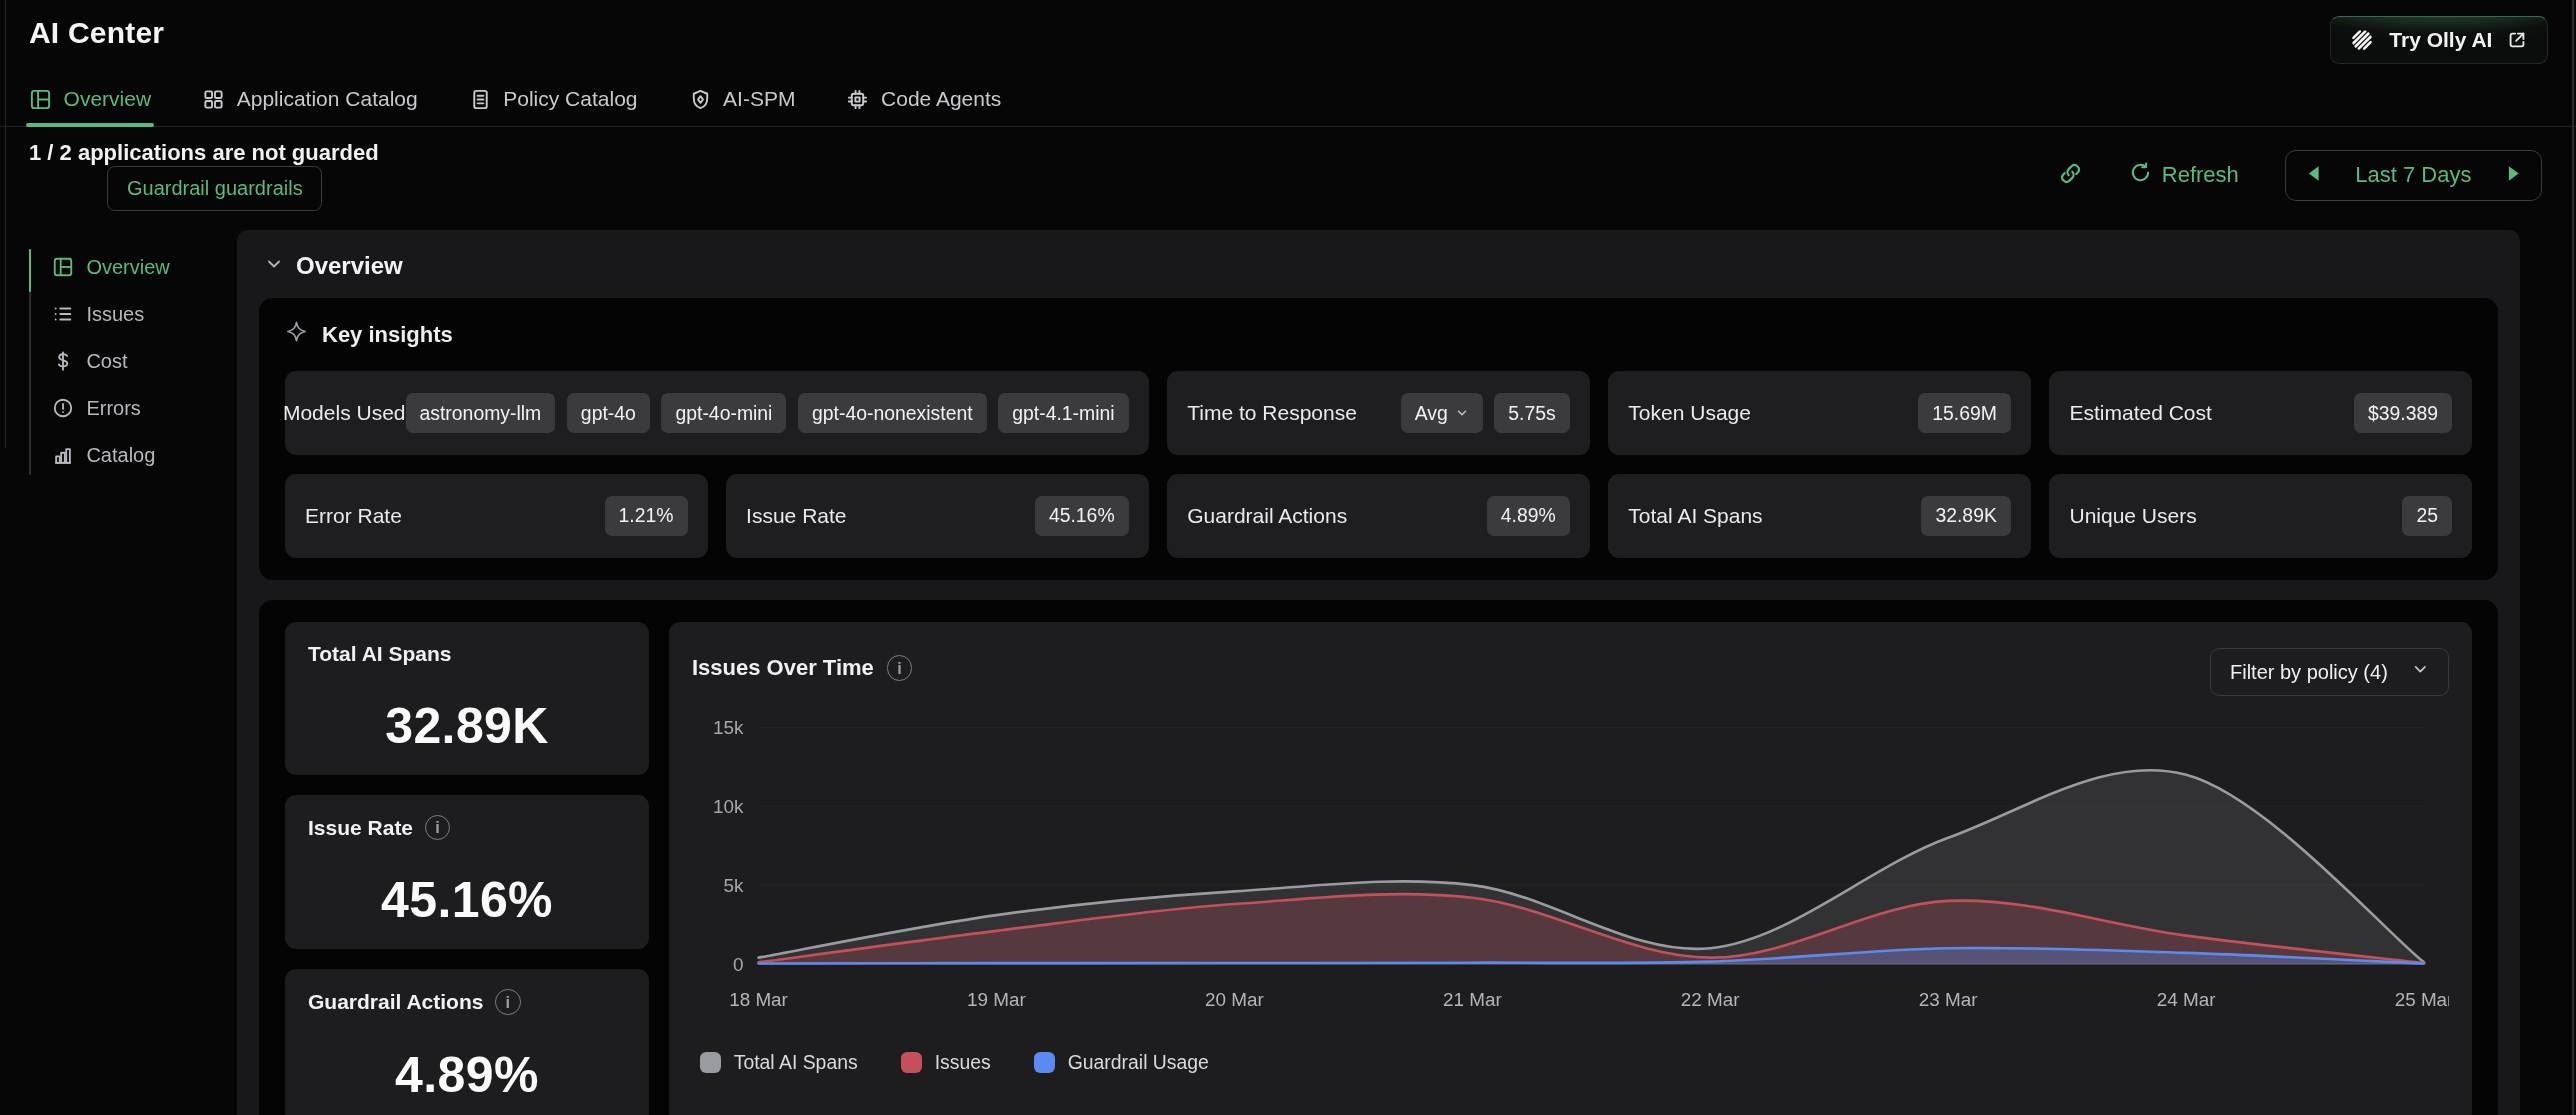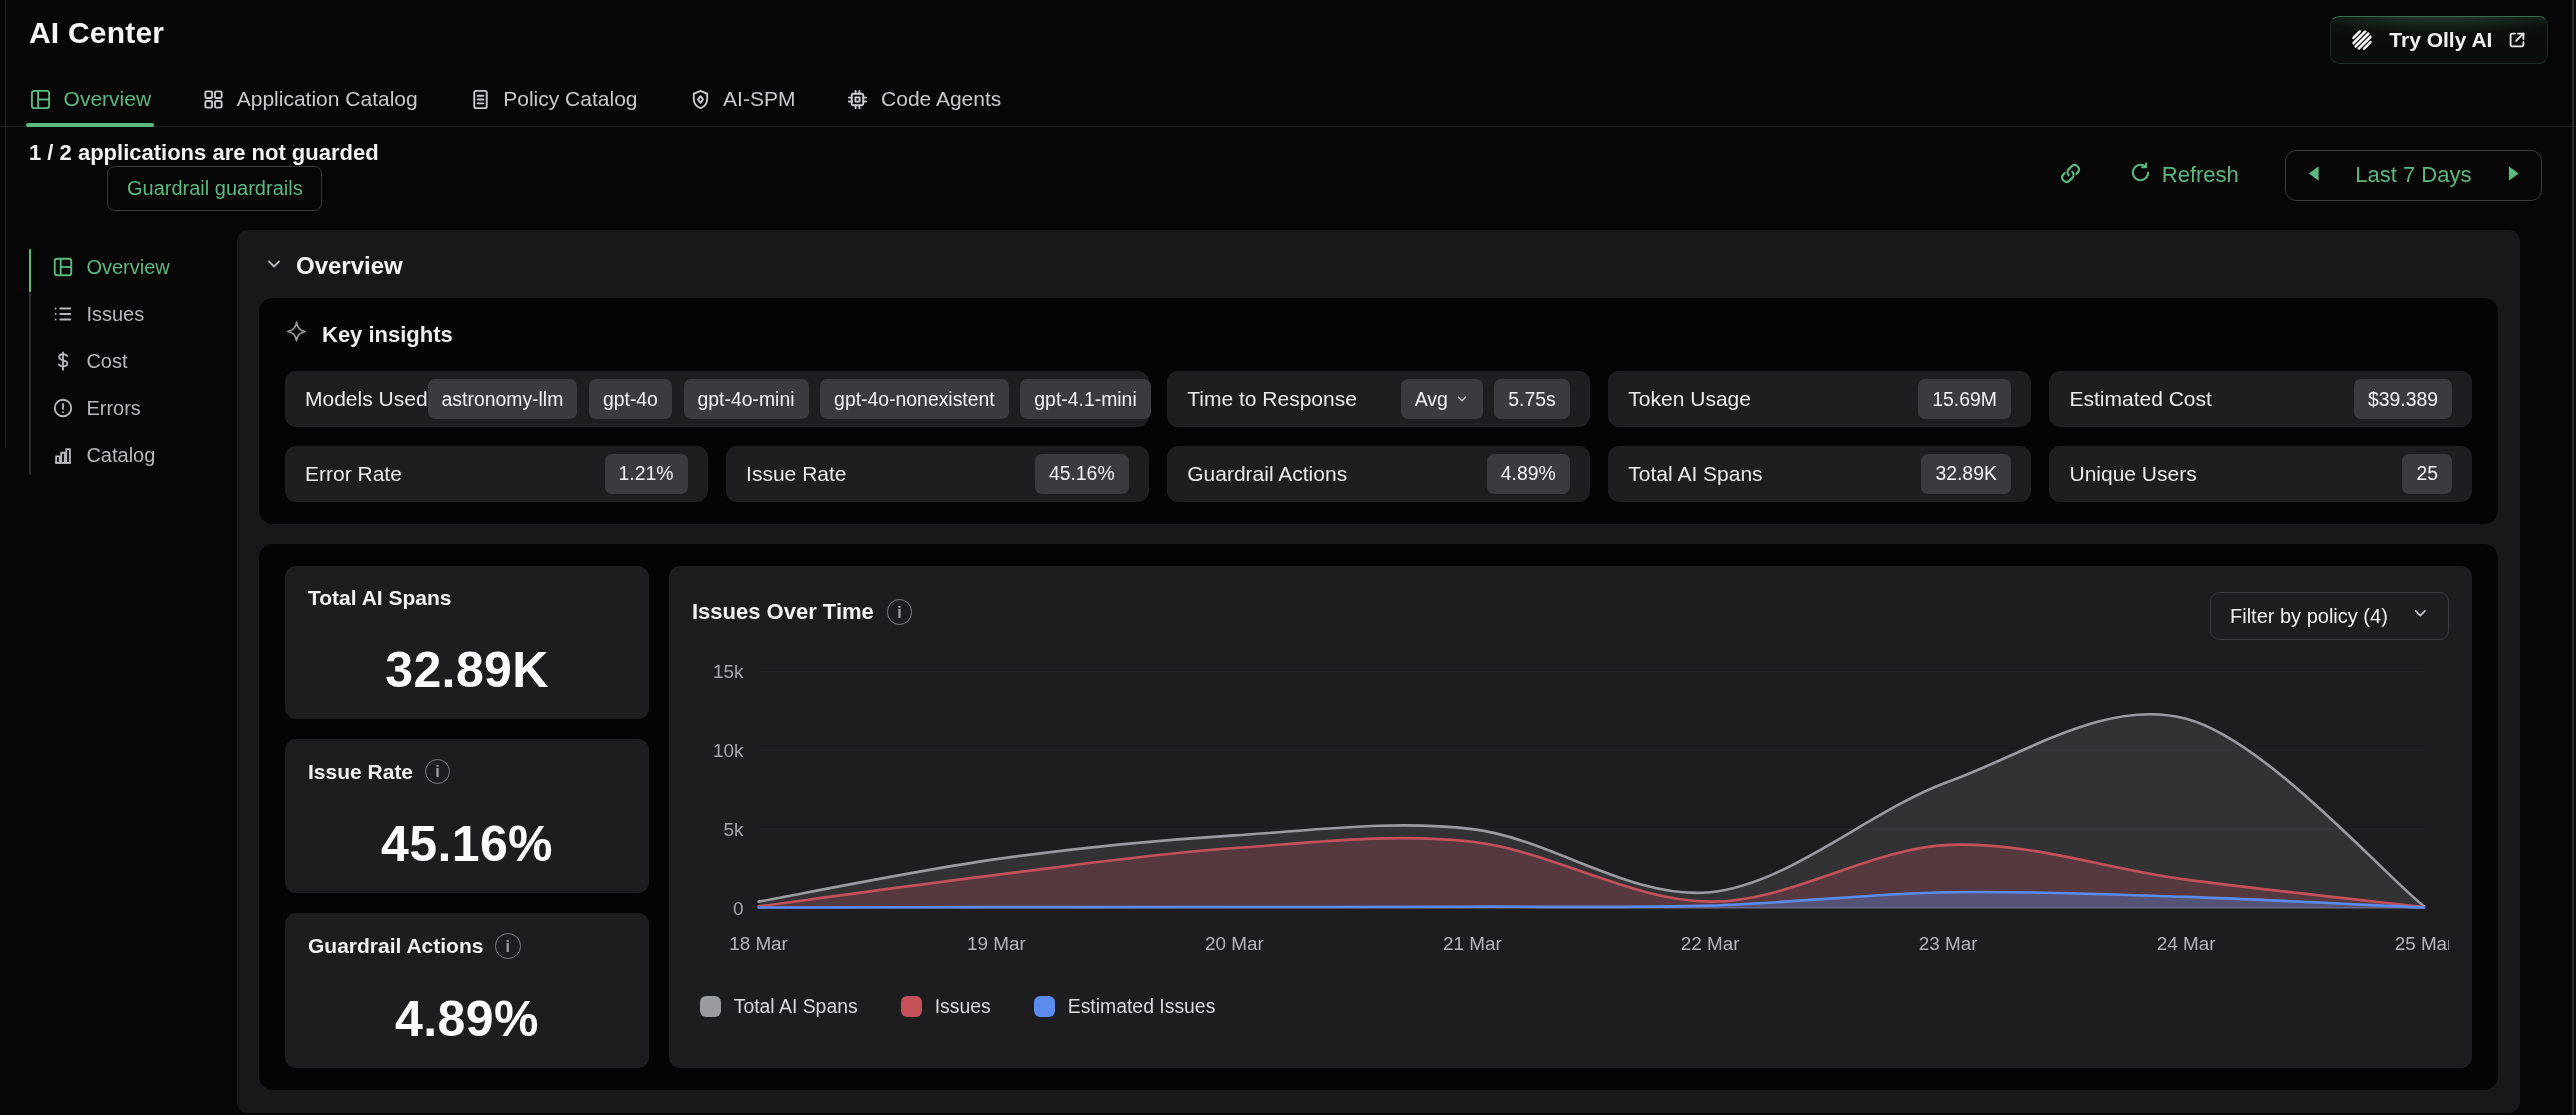--- a/index.html
+++ b/index.html
@@ -54,21 +54,21 @@
   .panel { flex:1; background:#18181a; border-radius:11px; margin:0 56px 31px 0; padding:18.6px 22px 23px; }
   .panel-head { display:flex; align-items:center; gap:12.4px; padding:3.1px 4.6px 18.6px; font-size:24px; font-weight:700; color:#f3f3f5; }
   .panel-head svg { color:#b5b5bb; }
 
   .black-card { background:#040405; border-radius:14px; padding:22px 26px; }
   .black-card + .black-card { margin-top:20px; }
   .sec-head { display:flex; align-items:center; gap:14px; font-size:22px; font-weight:700; color:#eeeef1; margin-bottom:22px; }
   .sec-head svg { color:#9b9ba1; }
 
   .ki-grid { display:grid; grid-template-columns:repeat(5,1fr); gap:18.6px; }
-  .metric-card { background:#1e1e21; border-radius:11px; height:56px; display:flex; align-items:center; padding:0 20px; }
+  .metric-card { background:#1e1e21; border-radius:11px; height:84px; display:flex; align-items:center; padding:0 20px;justify-content:flex-end; }
   .metric-card .mlabel { font-size:21px; color:#eaeaec; white-space:nowrap; }
   .badge { background:#3a3a3f; border-radius:7px; padding:8.5px 14px; font-size:19.4px; color:#f2f2f4; white-space:nowrap; }
   .badge-group { display:flex; align-items:center; gap:11.6px; margin-left:auto; }
   .models { grid-column:span 2; }
   .avg-badge { display:flex; align-items:center; gap:7px; cursor:pointer; }
   .avg-badge svg { color:#c6c6cb; }
 
   .act-body { display:flex; gap:20px; align-items:stretch; }
   .stat-col { width:364px; flex-shrink:0; display:flex; flex-direction:column; gap:20px; }
   .stat-card { background:#1d1d20; border-radius:11px; padding:20px 23px; flex:1; }
@@ -428,21 +428,21 @@
             <div class="legend-item">
               <span class="legend-swatch" style="background: rgb(154, 154, 161);"></span>
               <span>Total AI Spans</span>
             </div>
             <div class="legend-item">
               <span class="legend-swatch" style="background: rgb(196, 81, 90);"></span>
               <span>Issues</span>
             </div>
             <div class="legend-item">
               <span class="legend-swatch" style="background: rgb(91, 139, 239);"></span>
-              <span>Estimated Issues</span>
+              <span>Guardrail Usage</span>
             </div>
           </div>
         </div>
       </div>
     </section>
   </main>
 </div>
 
 
 </body></html>

